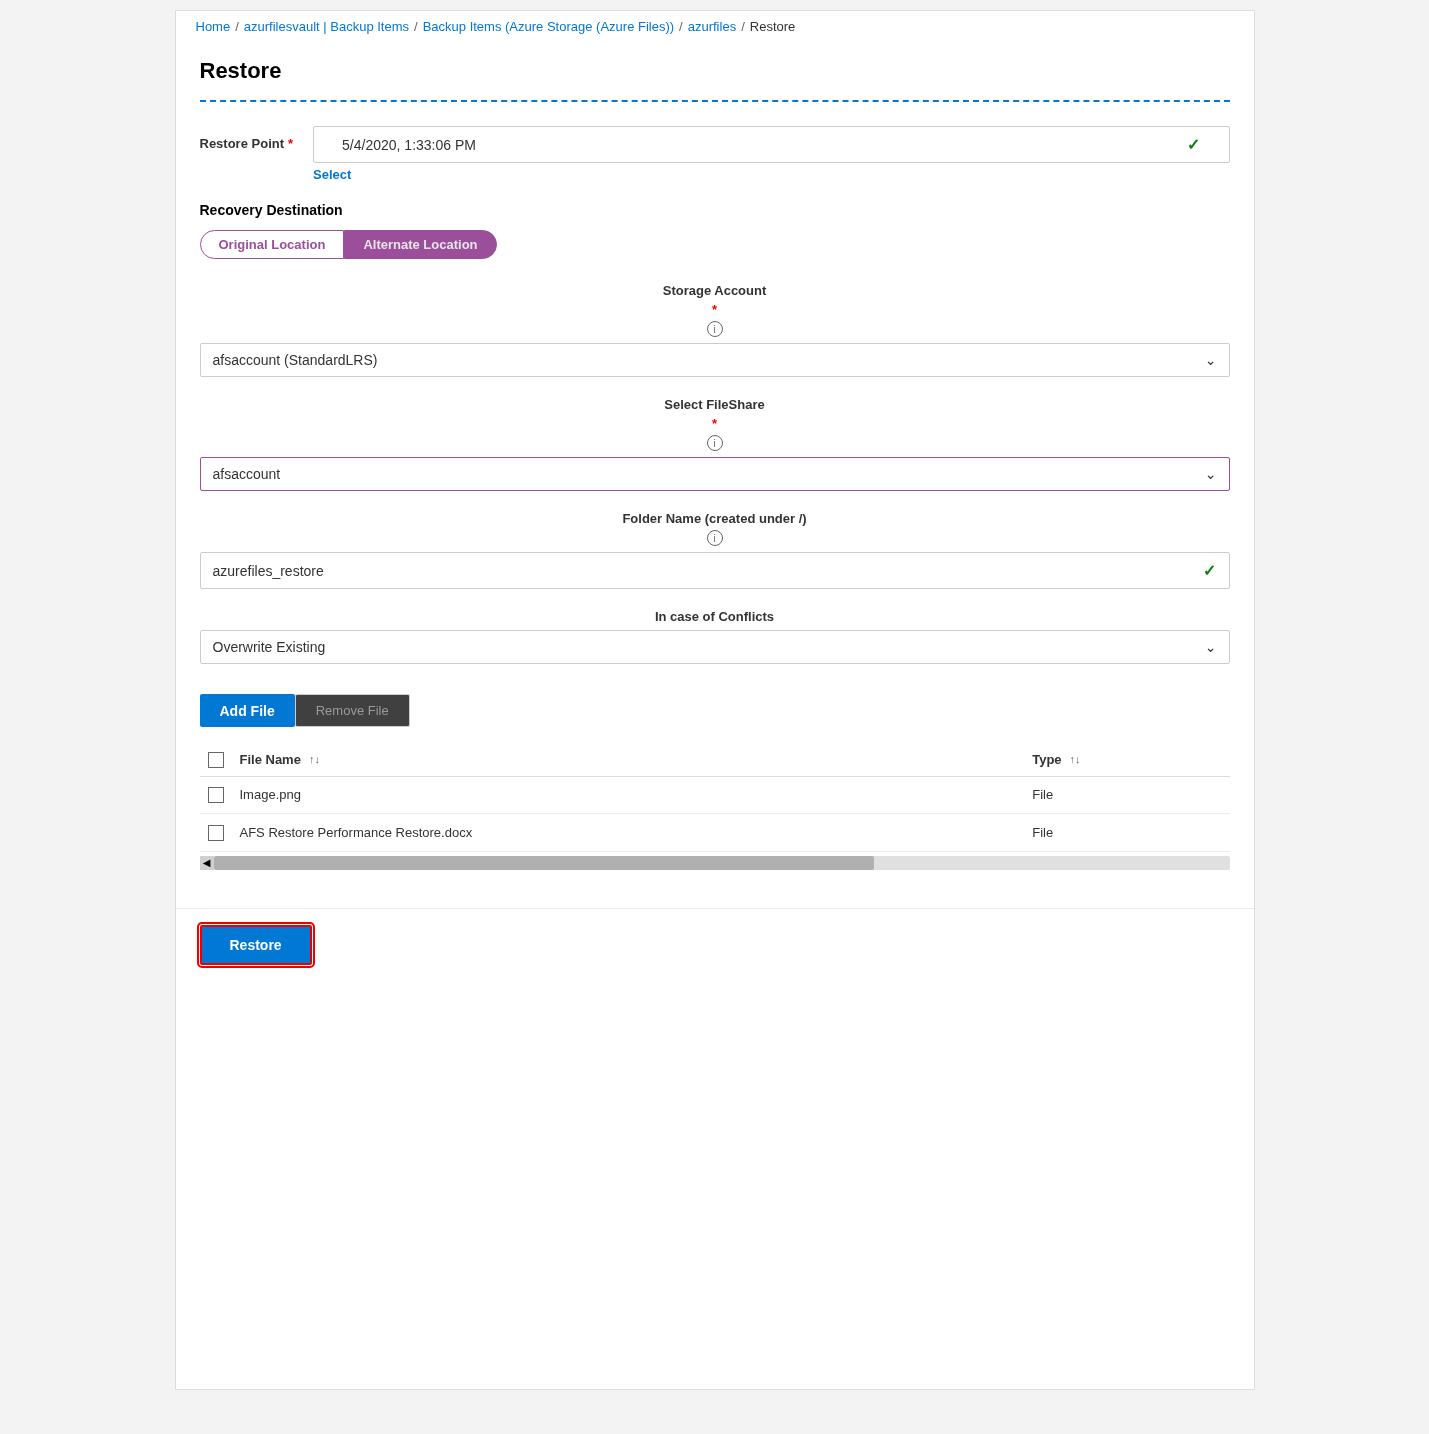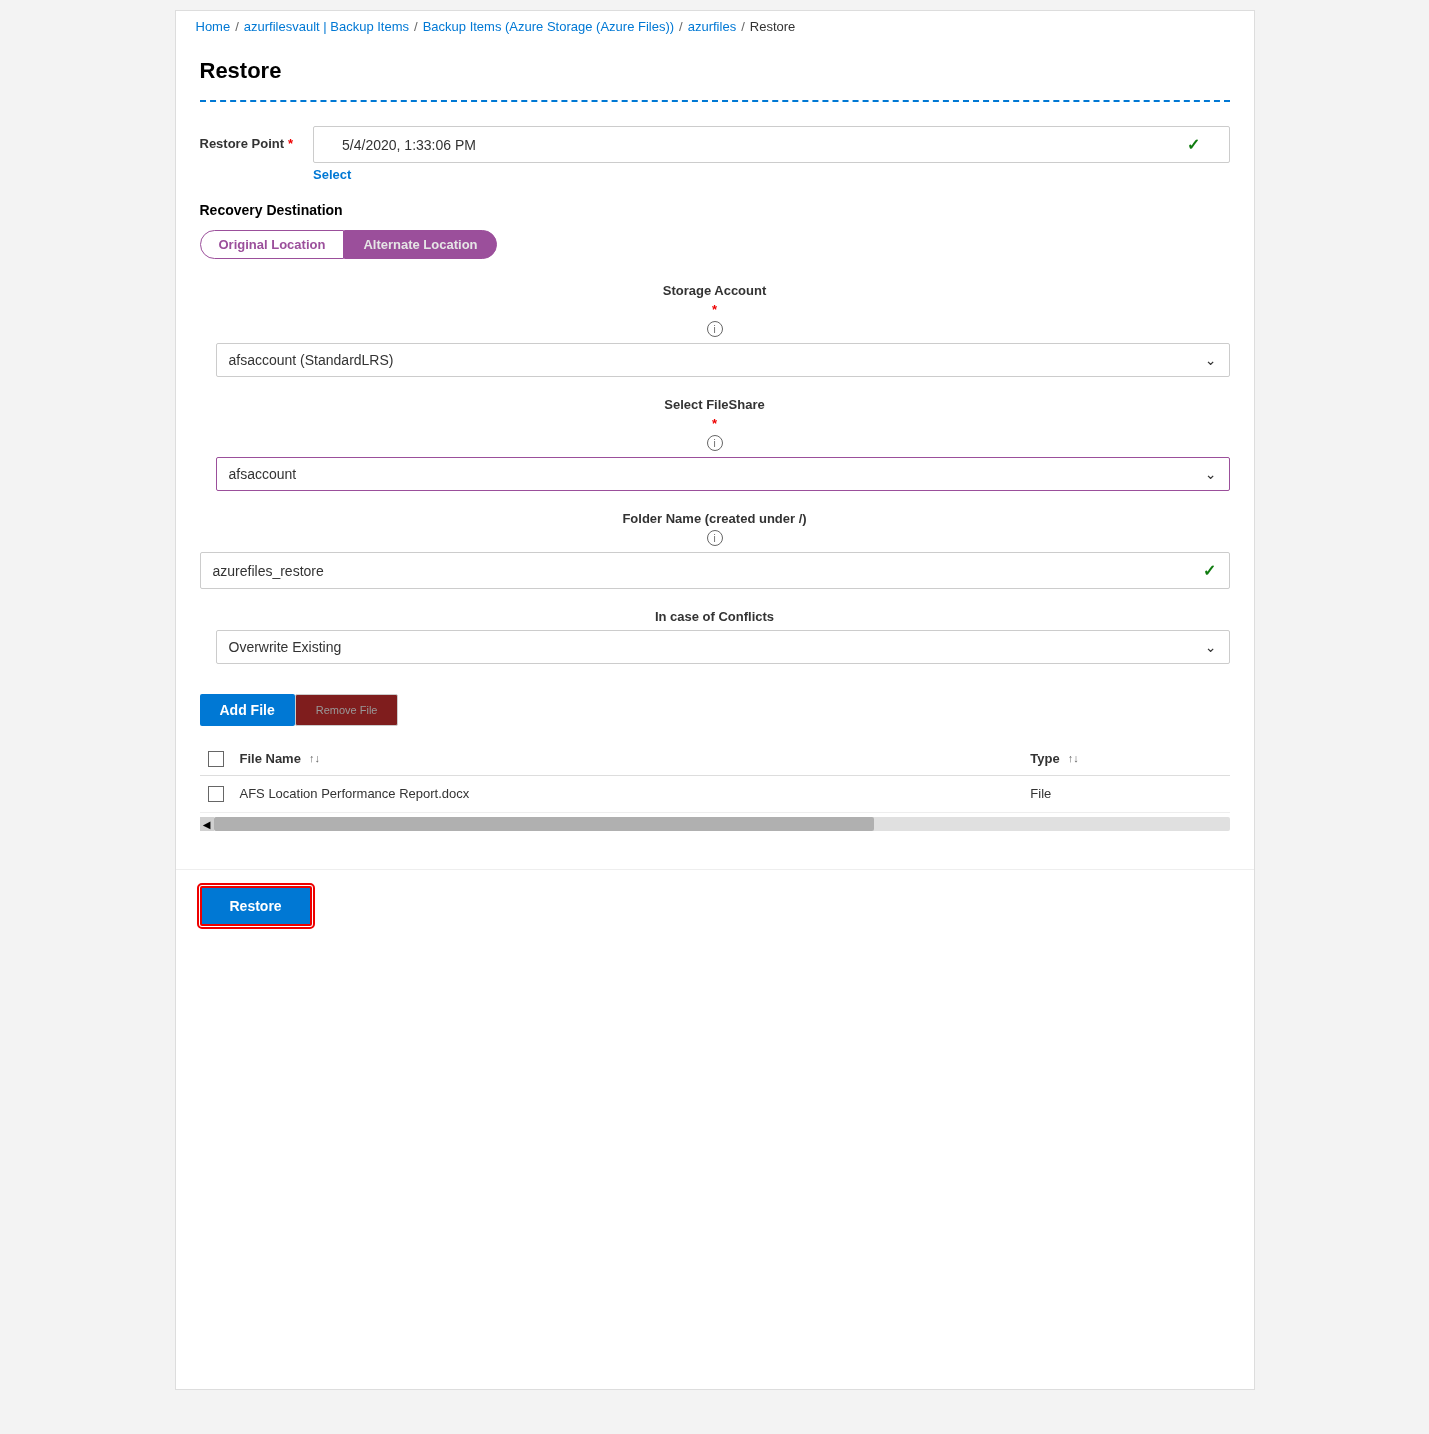--- a/index.html
+++ b/index.html
@@ -169,21 +169,20 @@
     .dropdown-field {
       display: flex;
       align-items: flex-start;
       justify-content: space-between;
       border: 1px solid #ccc;
       padding: 8px 12px;
       border-radius: 2px;
       background: #fff;
       cursor: pointer;
       color: #333;
-      margin-left: 16px;
     }
     .dropdown-field.active-border {
       border-color: #9b4f9b;
       border-width: 1.5px;
     }
     .dropdown-arrow {
       font-size: 14px;
       color: #333;
     }
     .text-input-field {
@@ -212,25 +211,25 @@
       color: #fff;
       border: none;
       padding: 8px 20px;
       font-size: 14px;
       font-weight: 600;
       cursor: pointer;
       font-family: inherit;
       border-radius: 2px;
     }
     .btn-remove-file {
-      background: #7f1d1d;
+      background: #404040;
       color: #999;
       border: 1px solid #ccc;
       padding: 8px 20px;
-      font-size: 11px;
+      font-size: 13px;
       cursor: not-allowed;
       font-family: inherit;
       border-radius: 2px;
     }
     .file-table {
       width: 100%;
       border-collapse: collapse;
     }
     .file-table thead tr {
       border-bottom: 1px solid #ddd;
@@ -432,25 +431,32 @@
           </th>
           <th>
             <div class="th-with-sort">
               <span>Type</span>
               <span class="sort-icon">↑↓</span>
             </div>
           </th>
         </tr>
       </thead>
       <tbody id="file-table-body">
+      <tr>
+      <td class="checkbox-cell">
+        <span class="cb"></span>
+      </td>
+      <td>Image.png</td>
+      <td>File</td>
+    </tr>
           <tr>
       <td class="checkbox-cell">
         <span class="cb"></span>
       </td>
-      <td>AFS Location Performance Report.docx</td>
+      <td>AFS Restore Performance Restore.docx</td>
       <td>File</td>
     </tr>
         </tbody>
     </table>
 
     <div style="position:relative; margin: 4px 0 4px 14px;">
       <div class="scroll-left-arrow">◀</div>
       <div class="scrollbar-area">
         <div class="scrollbar-thumb"></div>
       </div>

